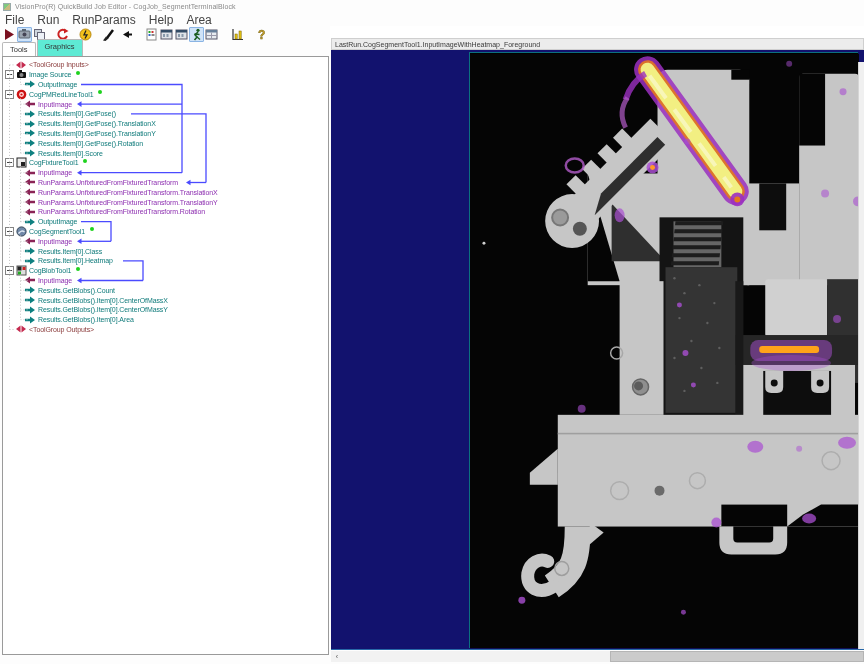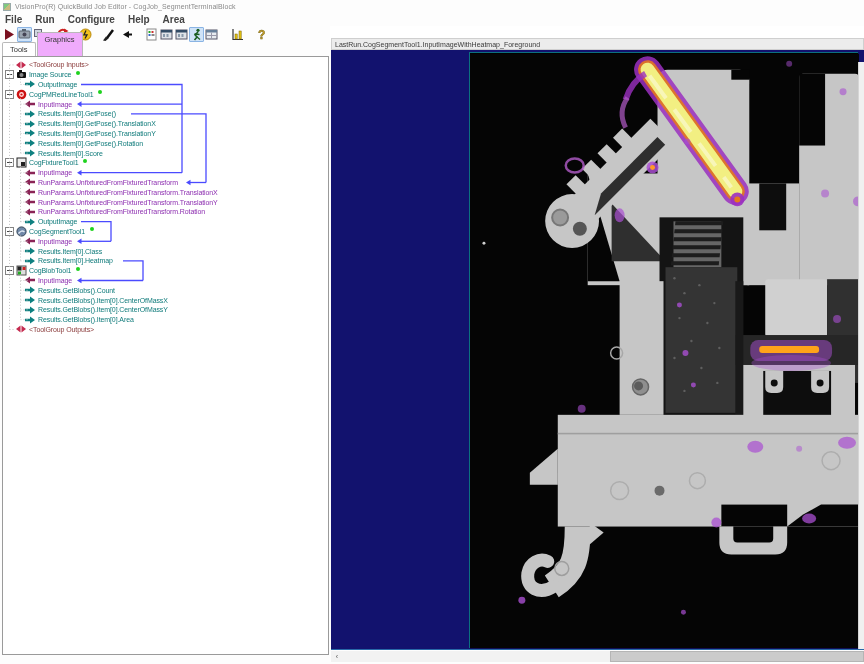--- a/index.html
+++ b/index.html
@@ -8,38 +8,38 @@
     font-family:"Liberation Sans",sans-serif;-webkit-font-smoothing:antialiased;}
   
   #titlebar{position:absolute;left:0;top:0;width:864px;height:13px;background:#fdfdfd;
     display:flex;align-items:center;padding-left:3px;gap:4px;}
   #titlebar .ttxt{font-size:7px;color:#8a8a8a;letter-spacing:.1px;}
   .appicon{width:8px;height:8px;background:linear-gradient(135deg,#7fc97f 0 50%,#c9b97f 50% 100%);
     border:1px solid #9aa;display:inline-block;}
   
   #menubar{position:absolute;left:0;top:13px;width:864px;height:13px;background:#fdfdfd;
     display:flex;align-items:center;padding-left:5px;gap:13px;}
-  #menubar .mitem{font-size:10px;color:#444;font-weight:bold;}
+  #menubar .mitem{font-size:12px;color:#444;}
   
   #toolbar{position:absolute;left:0;top:26px;width:330px;height:16px;background:#fdfdfd;
     display:flex;align-items:center;padding-left:2px;}
   .tbtn{width:15px;height:15px;display:flex;align-items:center;justify-content:center;
     border:1px solid transparent;border-radius:1px;flex:0 0 auto;}
   .tbtn.toggled{background:#cfe3f8;border-color:#8ab4e4;}
   .tbtn svg{display:block;}
   .tbtn:nth-child(4),.tbtn:nth-child(5),.tbtn:nth-child(6){margin-left:8px;}
   .tbtn:nth-child(7){margin-left:4px;}
   .tbtn:nth-child(8){margin-left:9px;}
   .tbtn:nth-child(13){margin-left:11px;}
   .tbtn:nth-child(14){margin-left:9px;}
   
   #left-region{position:absolute;left:0;top:42px;width:331px;bottom:0;background:#fdfdfd;}
   #tabstrip{position:absolute;left:2px;top:0;right:0;height:14px;display:flex;align-items:flex-end;gap:1px;}
-  .tab{font-size:7.5px;color:#333;padding:2px 7px 1px 7px;background:#f0abfc;
-    border:1px solid #b9b9b9;border-bottom:none;border-radius:2px 2px 0 0;height:24px;}
+  .tab{font-size:7.5px;color:#333;padding:2px 7px 1px 7px;background:#5eead4;
+    border:1px solid #b9b9b9;border-bottom:none;border-radius:2px 2px 0 0;height:17px;}
   .tab.selected{background:#fff;height:14px;position:relative;z-index:2;}
   #treepanel{position:absolute;left:2px;top:14px;width:327px;bottom:9px;background:#fff;
     border:1px solid #9a9a9a;overflow:hidden;}
   #tree{position:absolute;left:0;top:3px;right:0;}
   .trow{height:9.8px;display:flex;align-items:center;white-space:nowrap;font-size:7px;}
   .trow .lbl{letter-spacing:-0.1px;}
   .trow.kind-group{padding-left:13px;gap:3px;color:#8a3a3a;}
   .trow.kind-tool{padding-left:2px;gap:2px;color:#0e7a7a;}
   .trow.kind-output{padding-left:22px;gap:3px;color:#0e7a7a;}
   .trow.kind-input{padding-left:22px;gap:3px;color:#8d2fb0;}
@@ -67,21 +67,21 @@
 <div id="window">
 
   <div id="titlebar">
     <span class="appicon"></span>
     <span class="ttxt">VisionPro(R) QuickBuild Job Editor - CogJob_SegmentTerminalBlock</span>
   </div>
 
   <div id="menubar">
       <span class="mitem">File</span>
       <span class="mitem">Run</span>
-      <span class="mitem">Configure</span>
+      <span class="mitem">RunParams</span>
       <span class="mitem">Help</span>
       <span class="mitem">Area</span>
     </div>
 
   <div id="toolbar">
       <div class="tbtn">
         <span class="ticon">
           <svg width="13" height="13" viewBox="0 0 13 13">
             <polygon points="2,1 11,6.5 2,12" fill="#7a1020"></polygon>
           </svg>

